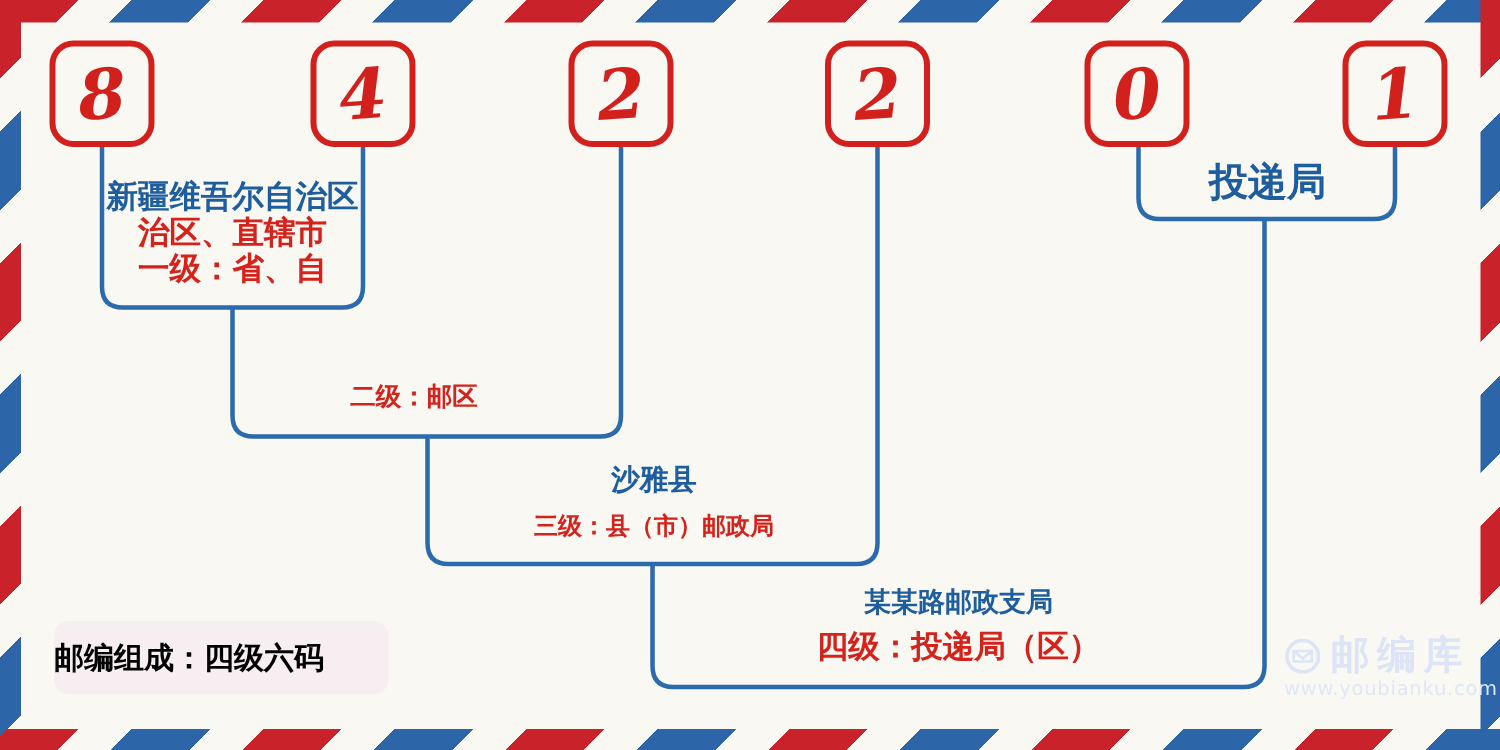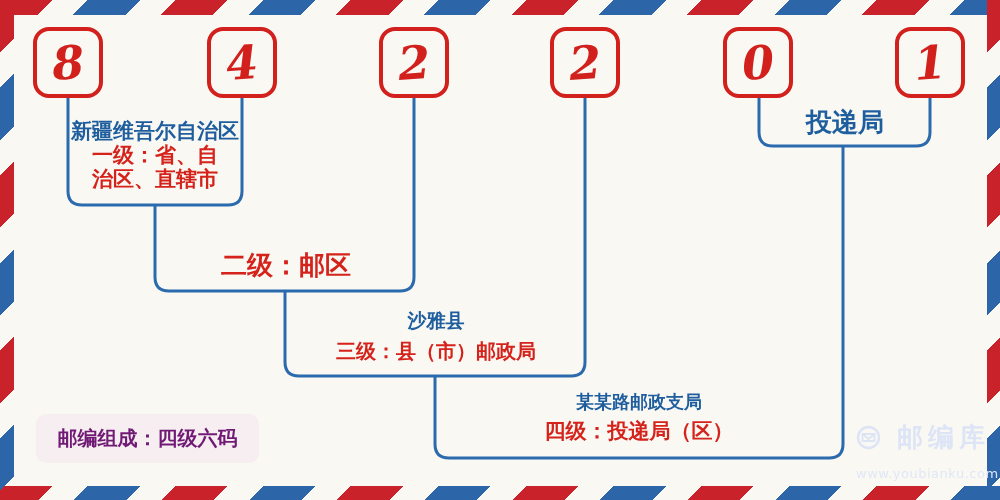--- a/index.html
+++ b/index.html
@@ -35,40 +35,40 @@
   svg.connectors path{fill:none;stroke:#2a6aad;stroke-width:3px}
 
   
   .anno{
     position:absolute;transform:translateX(-50%);text-align:center;
     font-weight:bold;white-space:nowrap;line-height:24px;
   }
   .blue{color:#1e5d9e}
   .red{color:#d5231c}
   .anno-l1{left:155px;top:119px;font-size:21px}
-  .anno-l2{left:286px;top:253px;font-size:26px}
+  .anno-l2{left:276px;top:253px;font-size:17px}
   .anno-l3-name{left:436px;top:308px;font-size:19px}
-  .anno-l3-desc{left:436px;top:339px;font-size:20px}
+  .anno-l3-desc{left:436px;top:339px;font-size:16px}
   .anno-l4-name{left:639px;top:390px;font-size:18px}
   .anno-l4-desc{left:639px;top:419px;font-size:21px}
   .anno-delivery{left:845px;top:110px;font-size:26px}
 
   
   .badge{
     position:absolute;left:36px;top:414px;width:223px;height:49px;
     background:#f6eef0;border-radius:10px;
-    display:flex;align-items:center;justify-content:center;
-    color:#701a75;font-size:20px;font-weight:bold;
+    display:flex;align-items:center;justify-content:flex-start;
+    color:#000000;font-size:20px;font-weight:bold;
   }
 
   
   .watermark{position:absolute;left:856px;top:423px;color:#dce4f6}
-  .wm-row{display:flex;align-items:center;gap:16px}
+  .wm-row{display:flex;align-items:center;gap:6px}
   .wm-brand{font-size:26px;font-weight:bold;letter-spacing:5px;line-height:28px}
-  .wm-url{font-size:13px;color:#e0e7f7;margin-top:15px;letter-spacing:0.5px}
+  .wm-url{font-size:13px;color:#e0e7f7;margin-top:1px;letter-spacing:0.5px}
 </style>
 </head>
 <body>
 
 <div class="stripe top"></div>
 <div class="stripe bottom"></div>
 <div class="stripe left"></div>
 <div class="stripe right"></div>
 
 <svg class="connectors" viewBox="0 0 1000 500">
@@ -93,22 +93,22 @@
   </div>
 <div class="digit-box" style="left:723px">
     <span>0</span>
   </div>
 <div class="digit-box" style="left:895px">
     <span>1</span>
   </div>
 
 <div class="anno anno-l1">
   <div class="blue">新疆维吾尔自治区</div>
+  <div class="red">治区、直辖市</div>
   <div class="red">一级：省、自</div>
-  <div class="red">治区、直辖市</div>
 </div>
 
 <div class="anno anno-l2 red">二级：邮区</div>
 
 <div class="anno anno-l3-name blue">沙雅县</div>
 <div class="anno anno-l3-desc red">三级：县（市）邮政局</div>
 
 <div class="anno anno-l4-name blue">某某路邮政支局</div>
 <div class="anno anno-l4-desc red">四级：投递局（区）</div>
 

